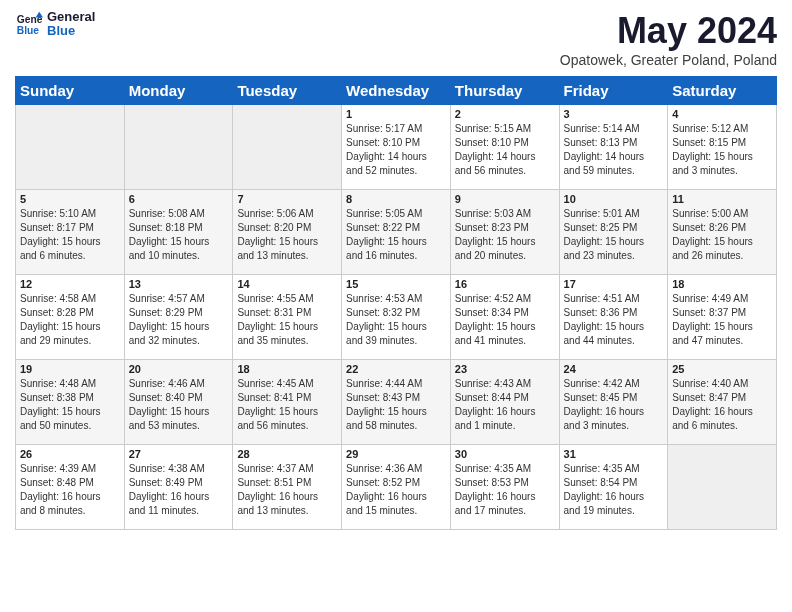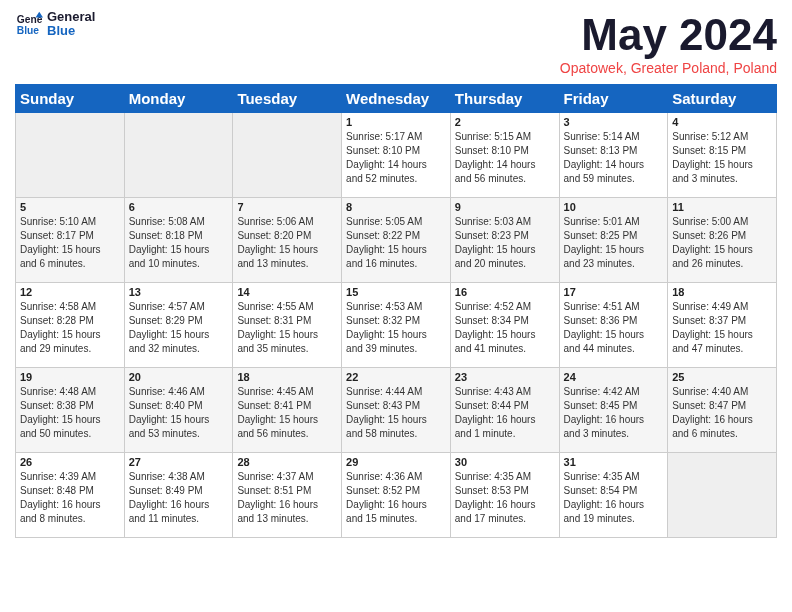--- a/index.html
+++ b/index.html
@@ -22,27 +22,27 @@
       gap: 4px;
     }
     .logo-icon {
       width: 28px;
       height: 28px;
     }
     .title-block {
       text-align: right;
     }
     .month-title {
-      font-size: 44px;
+      font-size: 36px;
       font-weight: bold;
       color: #1a1a2e;
     }
     .location {
       font-size: 14px;
-      color: #ef4444;
+      color: #404040;
     }
     table {
       width: 100%;
       border-collapse: collapse;
       table-layout: fixed;
     }
     th {
       background-color: #1565c0;
       color: #fff;
       font-size: 15px;

